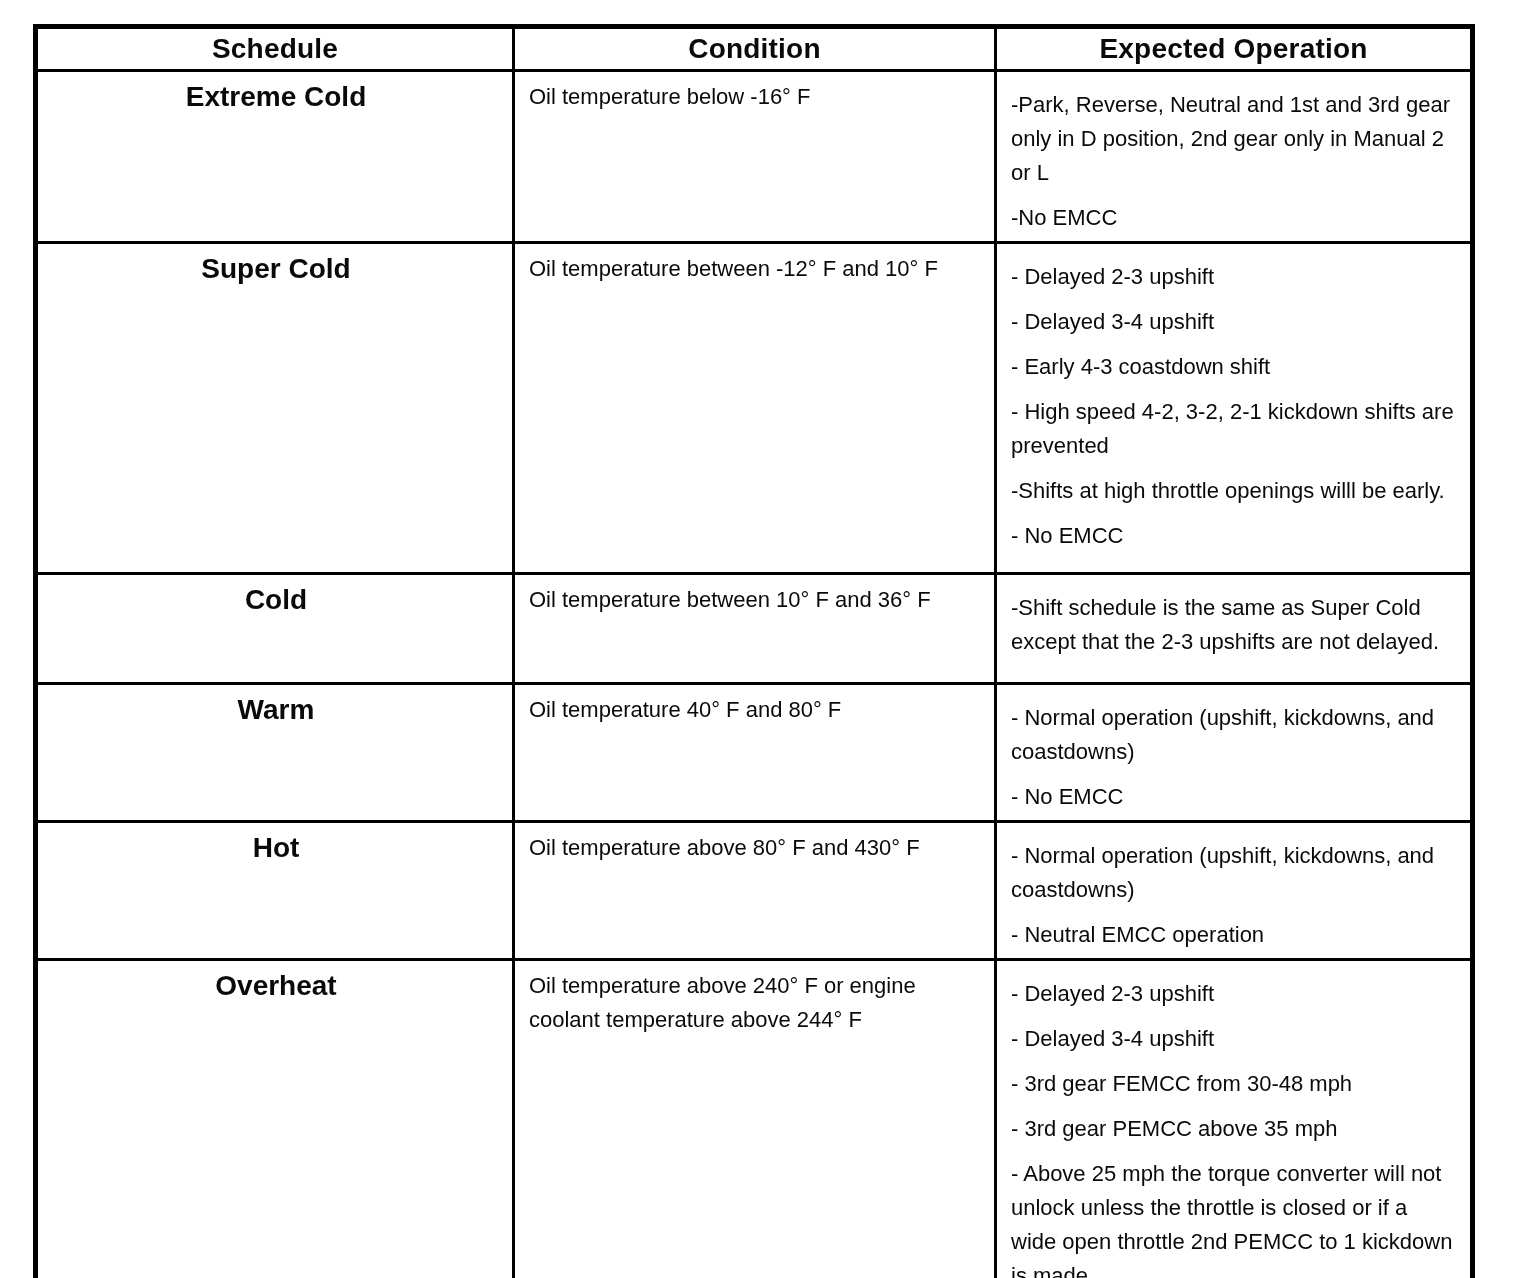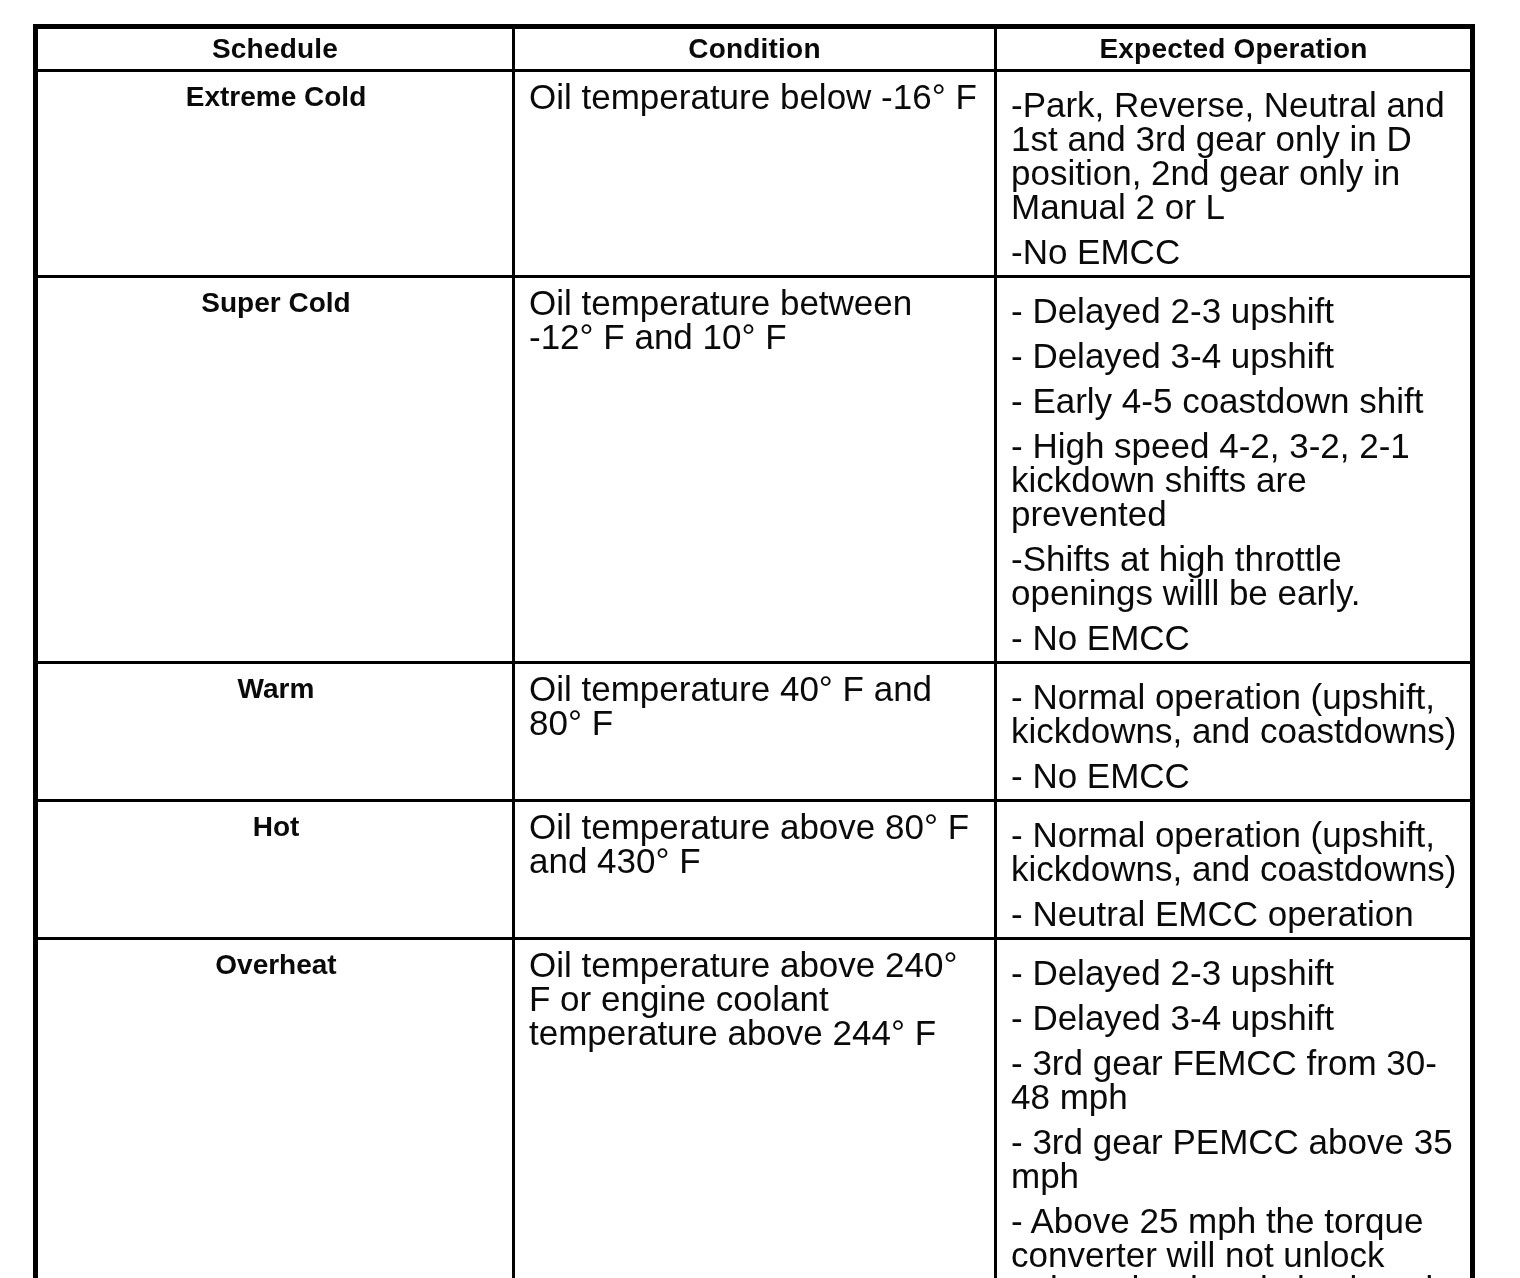--- a/index.html
+++ b/index.html
@@ -43,21 +43,21 @@
   }
   .schedule-table td.schedule {
     font-weight: bold;
     font-size: 28px;
     line-height: 34px;
     padding-top: 8px;
     text-align: center;
   }
   .schedule-table td.condition,
   .schedule-table td.operations {
-    font-size: 35px;
+    font-size: 22px;
     line-height: 34px;
     padding-top: 8px;
   }
   .schedule-table td.operations p {
     margin: 8px 0 11px 0;
   }
   .schedule-table td.operations p:last-child {
     margin-bottom: 0;
   }
   
@@ -93,24 +93,31 @@
             <p>-Park, Reverse, Neutral and 1st and 3rd gear only in D position, 2nd gear only in Manual 2 or L</p>
             <p>-No EMCC</p>
           </td>
         </tr>
         <tr>
           <td class="schedule">Super Cold</td>
           <td class="condition">Oil temperature between -12° F and 10° F</td>
           <td class="operations">
             <p>- Delayed 2-3 upshift</p>
             <p>- Delayed 3-4 upshift</p>
-            <p>- Early 4-5 coastdown shift</p>
+            <p>- Early 4-3 coastdown shift</p>
             <p>- High speed 4-2, 3-2, 2-1 kickdown shifts are prevented</p>
             <p>-Shifts at high throttle openings willl be early.</p>
             <p>- No EMCC</p>
+          </td>
+        </tr>
+        <tr>
+          <td class="schedule">Cold</td>
+          <td class="condition">Oil temperature between 10° F and 36° F</td>
+          <td class="operations">
+            <p>-Shift schedule is the same as Super Cold except that the 2-3 upshifts are not delayed.</p>
           </td>
         </tr>
         <tr>
           <td class="schedule">Warm</td>
           <td class="condition">Oil temperature 40° F and 80° F</td>
           <td class="operations">
             <p>- Normal operation (upshift, kickdowns, and coastdowns)</p>
             <p>- No EMCC</p>
           </td>
         </tr>

